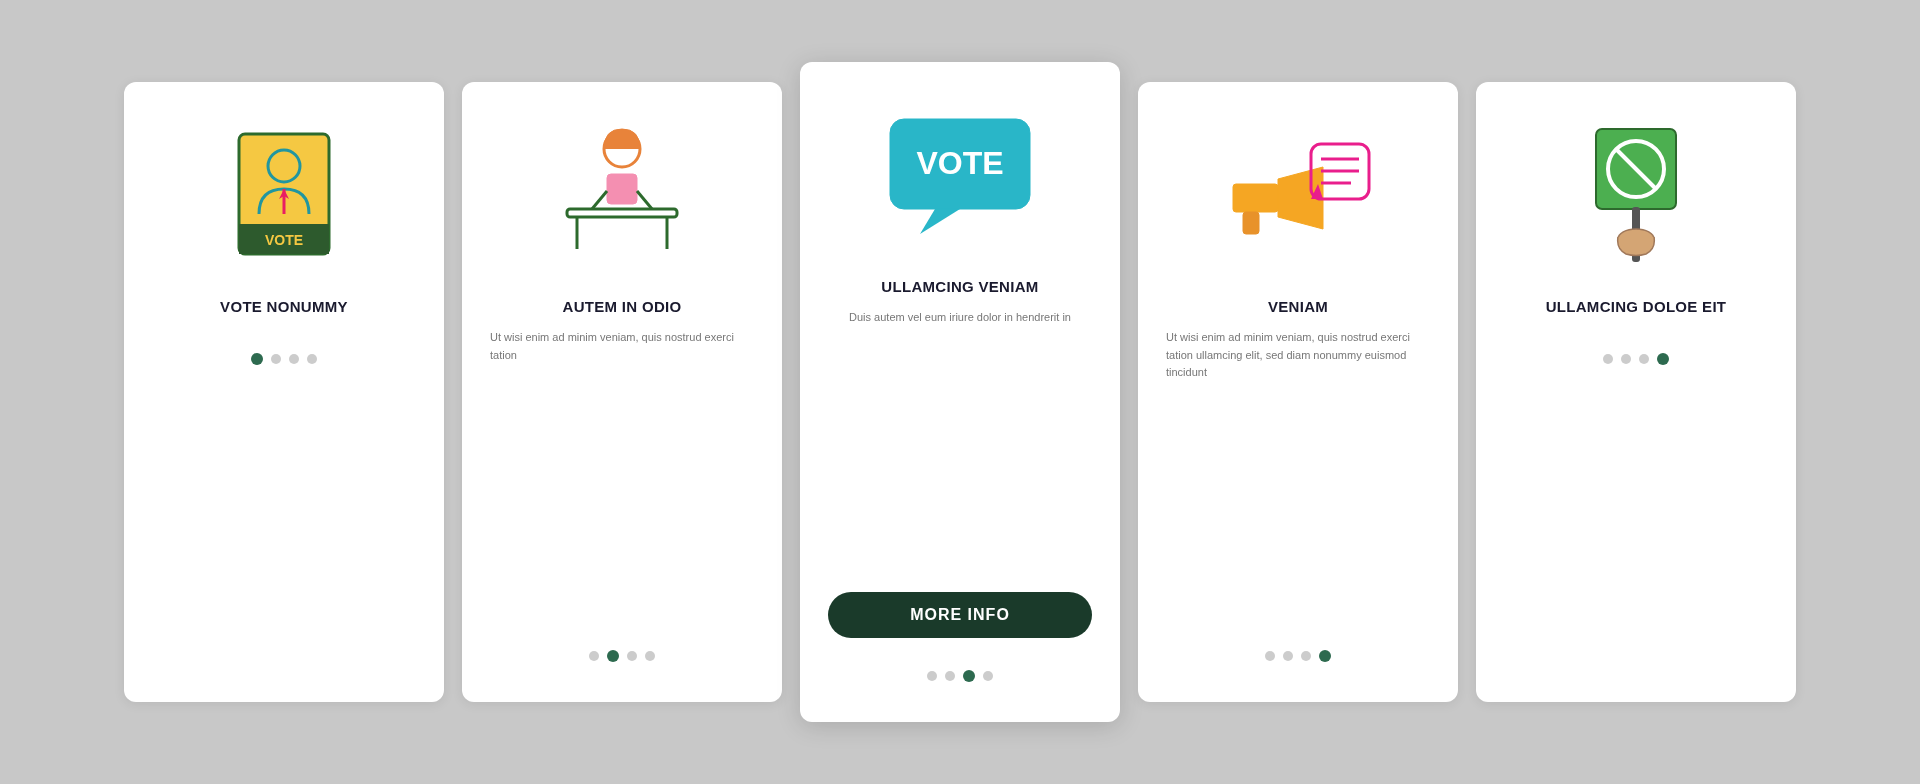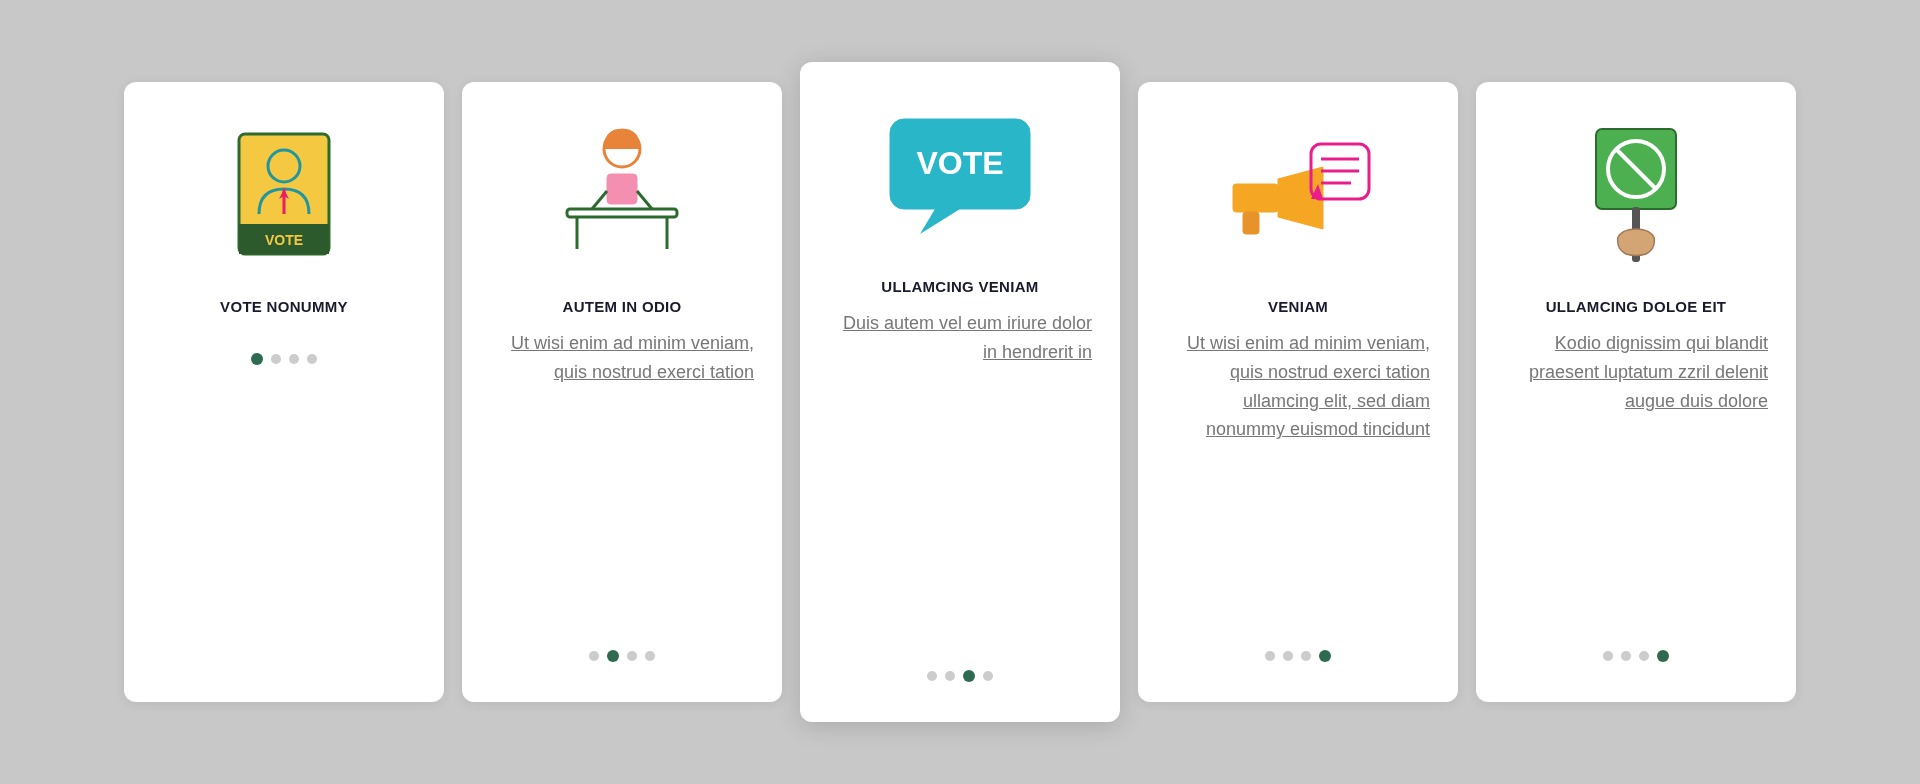--- a/index.html
+++ b/index.html
@@ -46,26 +46,25 @@
     }
     .card-title {
       font-size: 15px;
       font-weight: 800;
       color: #1a1a2e;
       text-align: center;
       margin-bottom: 14px;
       letter-spacing: 0.3px;
     }
     .card-body {
-      font-size: 18px;
+      font-size: 11px;
       color: #777;
-      text-align: right;
+      text-align: left;
       line-height: 1.6;
       flex: 1;
-      text-decoration: underline;
     }
     .dots {
       display: flex;
       gap: 8px;
       margin-top: 24px;
       align-items: center;
     }
     .dot {
       width: 10px;
       height: 10px;
@@ -160,20 +159,21 @@
 
         <rect x="10" y="10" width="140" height="90" rx="14" fill="#29b6c8" stroke="#29b6c8" stroke-width="1"></rect>
 
         <polygon points="55,100 40,125 80,100" fill="#29b6c8"></polygon>
 
         <text x="80" y="65" text-anchor="middle" fill="#fff" font-size="32" font-weight="bold">VOTE</text>
       </svg>
     </div>
     <div class="card-title">ULLAMCING VENIAM</div>
     <div class="card-body">Duis autem vel eum iriure dolor in hendrerit in</div>
+    <button class="more-info-btn">MORE INFO</button>
     <div class="dots">
       <div class="dot"></div>
       <div class="dot"></div>
       <div class="dot active"></div>
       <div class="dot"></div>
     </div>
   </div>
 
   <div class="card">
     <div class="icon-area">
@@ -213,21 +213,20 @@
         <circle cx="65" cy="50" r="28" fill="none" stroke="#fff" stroke-width="4"></circle>
         <line x1="45" y1="30" x2="85" y2="70" stroke="#fff" stroke-width="4"></line>
 
         <rect x="61" y="88" width="8" height="55" rx="3" fill="#555"></rect>
 
         <ellipse cx="65" cy="120" rx="18" ry="10" fill="#d4a574" stroke="#a0785a" stroke-width="1.5"></ellipse>
         <path d="M47 118 Q45 130 55 135 Q65 138 75 135 Q85 130 83 118" fill="#d4a574" stroke="#a0785a" stroke-width="1.5"></path>
       </svg>
     </div>
     <div class="card-title">ULLAMCING DOLOE EIT</div>
-    <div class="card-body">Kodio dignissim qui blandit praesent luptatum zzril delenit augue duis dolore</div>
     <div class="dots">
       <div class="dot"></div>
       <div class="dot"></div>
       <div class="dot"></div>
       <div class="dot active"></div>
     </div>
   </div>
 
 </div>
 

